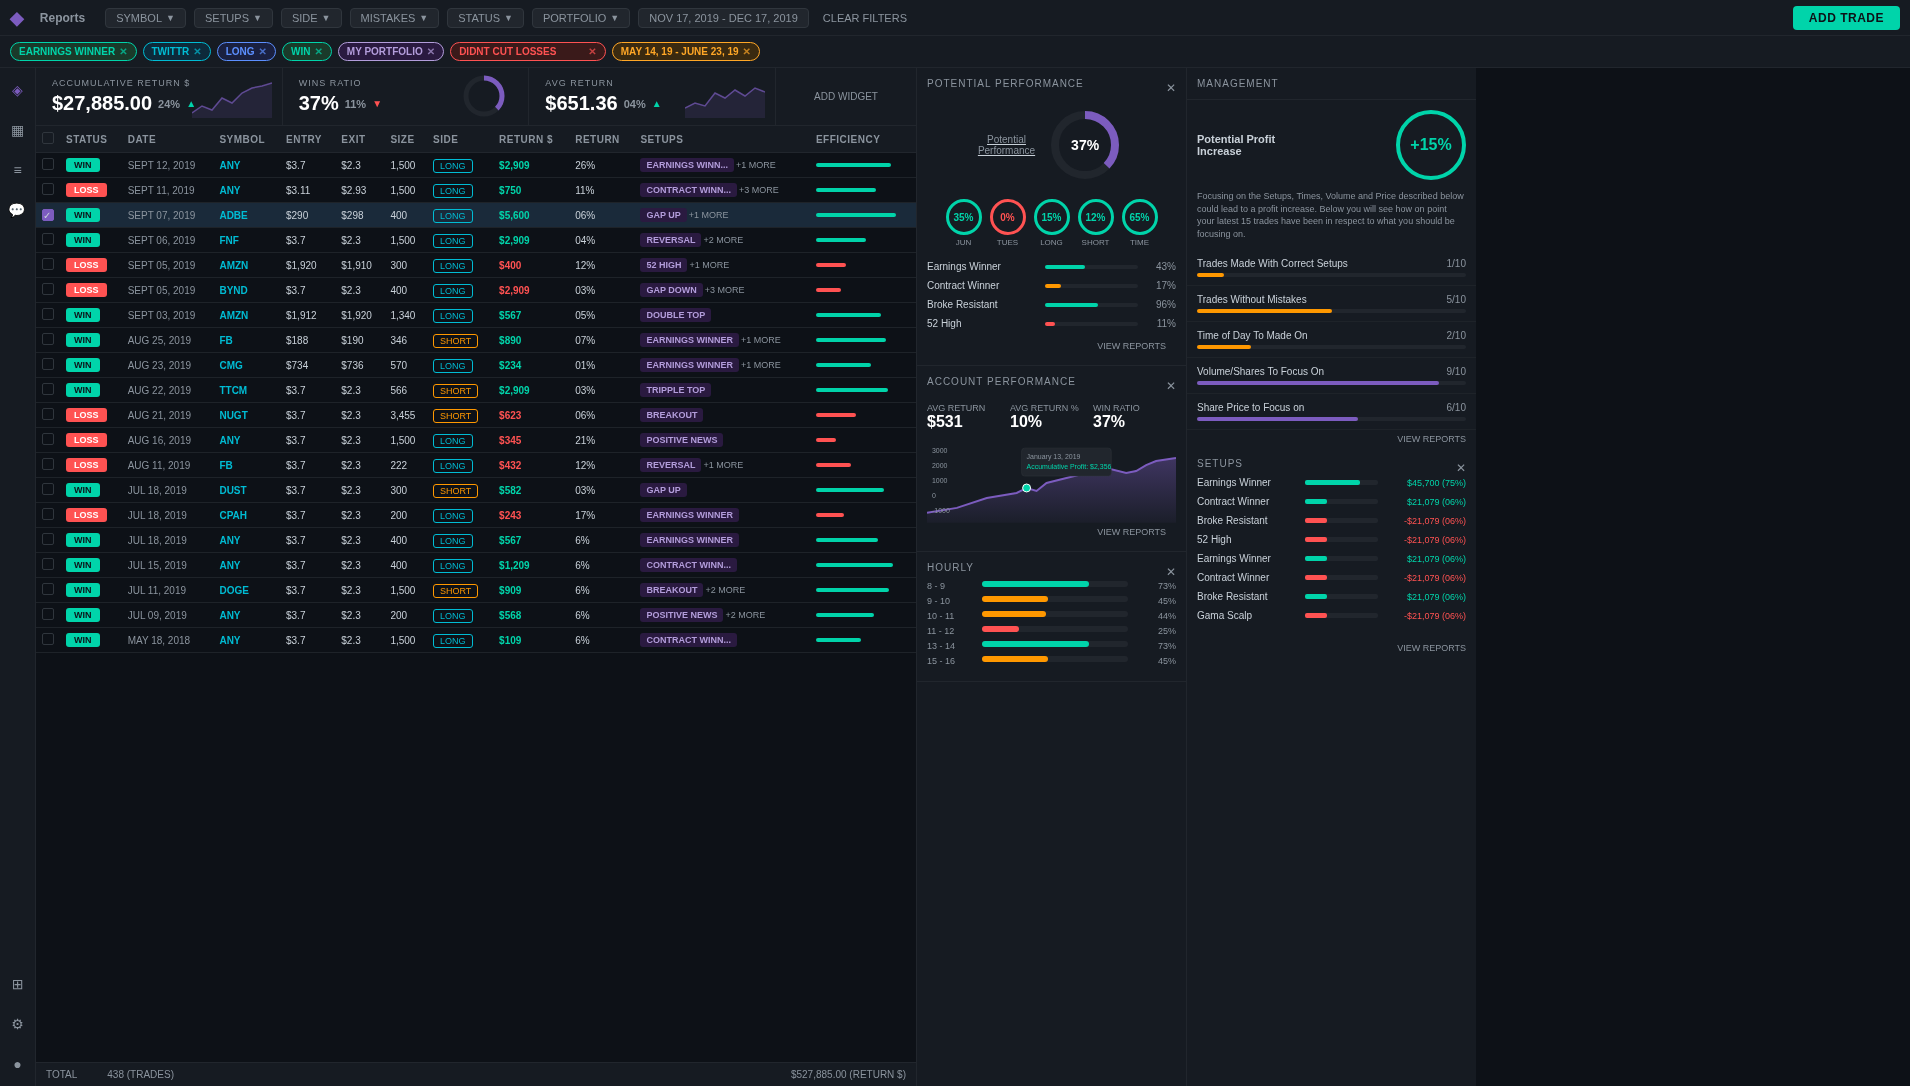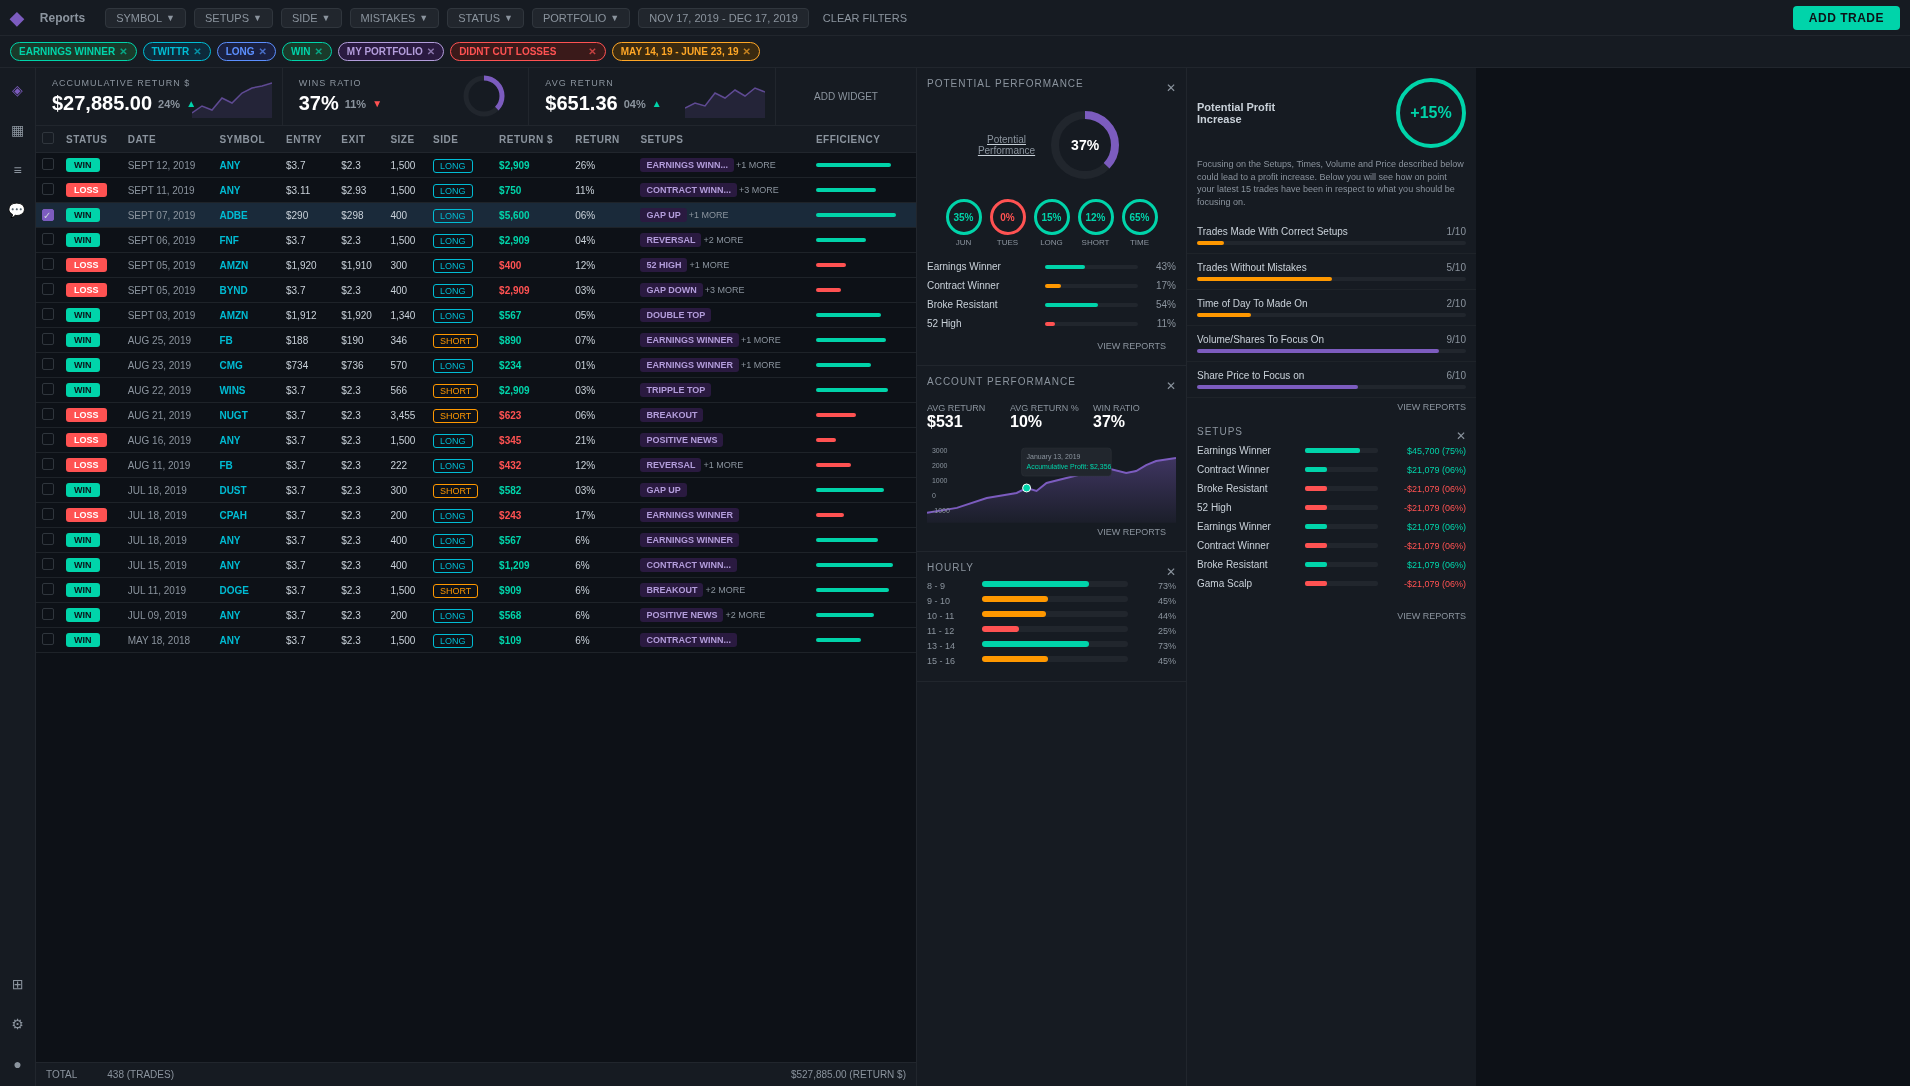--- a/index.html
+++ b/index.html
@@ -433,21 +433,21 @@
     <td style="color:#c9d1d9;">01%</td>
     <td><span class="setup-tag">EARNINGS WINNER</span><span class="more-tag">+1 MORE</span></td>
     <td>
                 <div class="efficiency-bar" style="width:55px;max-width:80px;"></div>
               </td>
   </tr>
             <tr>
     <td><span class="cb"></span></td>
     <td><span class="status-badge status-win">WIN</span></td>
     <td style="color:#8b949e;">AUG 22, 2019</td>
-    <td class="symbol-val">WINS</td>
+    <td class="symbol-val">TTCM</td>
     <td style="color:#c9d1d9;">$3.7</td>
     <td style="color:#c9d1d9;">$2.3</td>
     <td style="color:#c9d1d9;">566</td>
     <td><span class="side-short">SHORT</span></td>
     <td class="return-pos">$2,909</td>
     <td style="color:#c9d1d9;">03%</td>
     <td><span class="setup-tag">TRIPPLE TOP</span></td>
     <td>
                 <div class="efficiency-bar" style="width:72px;max-width:80px;"></div>
               </td>
@@ -679,21 +679,21 @@
           <div class="setup-bar-container">
               <div class="setup-bar-fill" style="width:17%;background:#ff9800;"></div>
             </div>
           <div class="setup-pct">17%</div>
         </div>
         <div class="setup-row">
           <div class="setup-name">Broke Resistant</div>
           <div class="setup-bar-container">
               <div class="setup-bar-fill" style="width:57%;background:#00d4aa;"></div>
             </div>
-          <div class="setup-pct">54%</div>
+          <div class="setup-pct">96%</div>
         </div>
         <div class="setup-row">
           <div class="setup-name">52 High</div>
           <div class="setup-bar-container">
               <div class="setup-bar-fill" style="width:11%;background:#ff5252;"></div>
             </div>
           <div class="setup-pct">11%</div>
         </div>
       </div>
       <div class="view-reports">VIEW REPORTS</div>
@@ -789,20 +789,23 @@
       <div class="hourly-bar-fill" style="width:45%;background:#ff9800;"></div>
     </div>
     <span class="hourly-pct">45%</span>
   </div>
         </div>
     </div>
 
   </div>
 
   <div class="management-panel">
+    <div class="mgmt-header">
+      <div class="mgmt-title">Management</div>
+    </div>
 
     <div class="potential-profit">
       <div>
         <div class="pp-label">Potential Profit</div>
         <div class="pp-label">Increase</div>
       </div>
       <div class="pp-circle">+15%</div>
     </div>
     <div class="pp-desc">Focusing on the Setups, Times, Volume and Price described below could lead to a profit increase. Below you will see how on point your latest 15 trades have been in respect to what you should be focusing on.</div>
 

